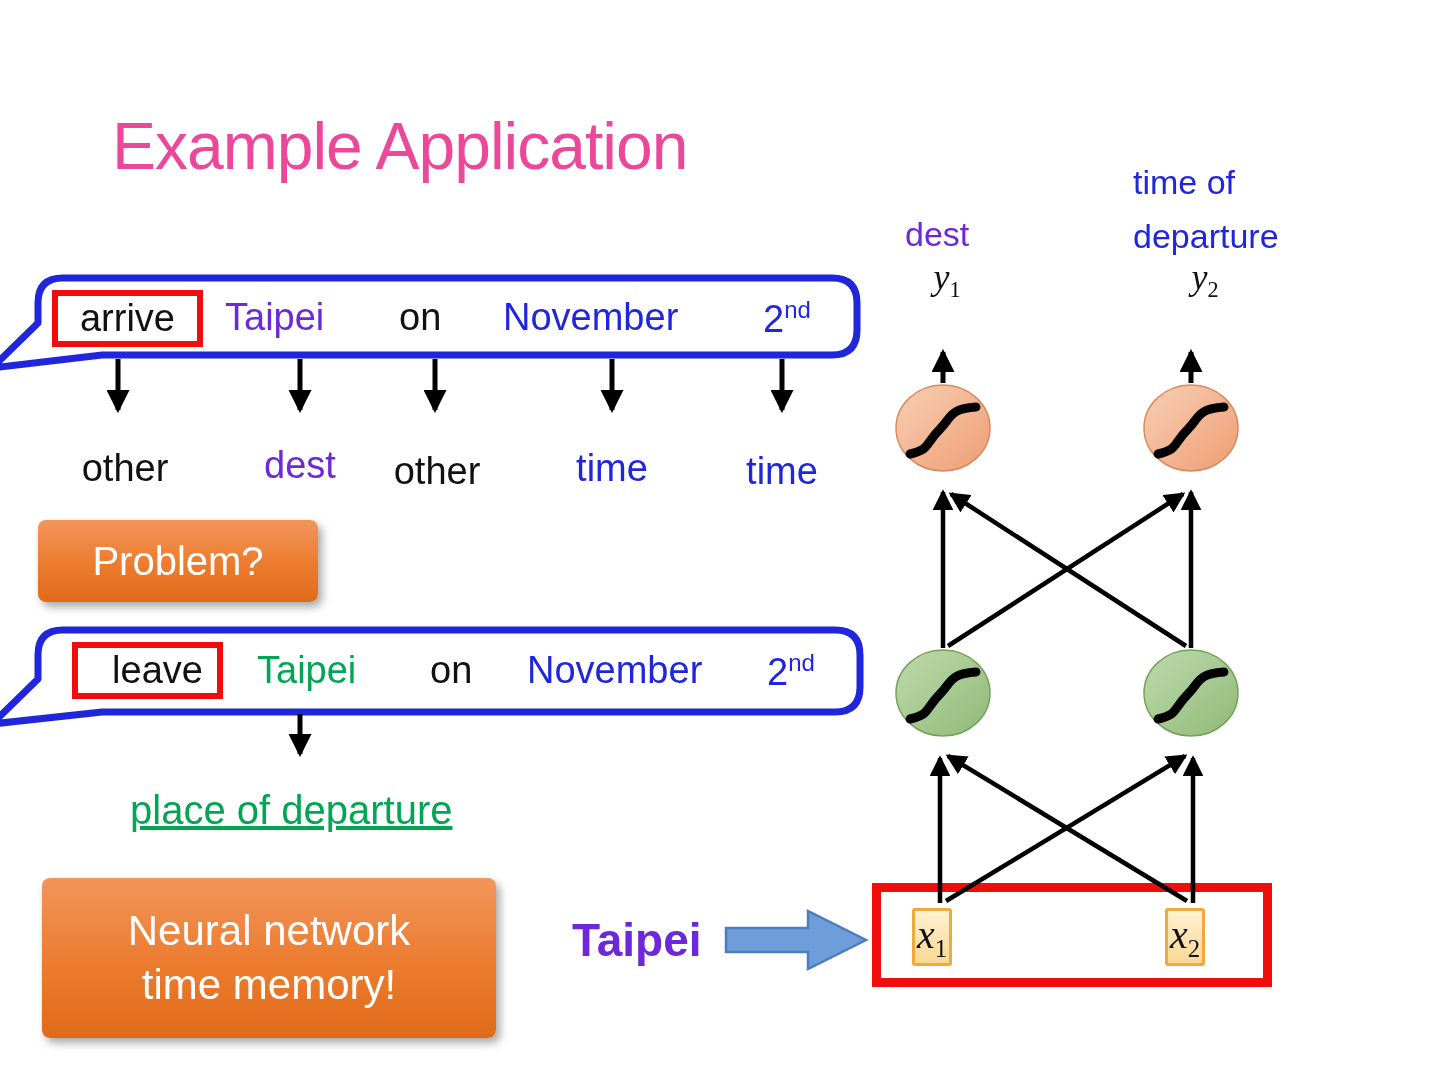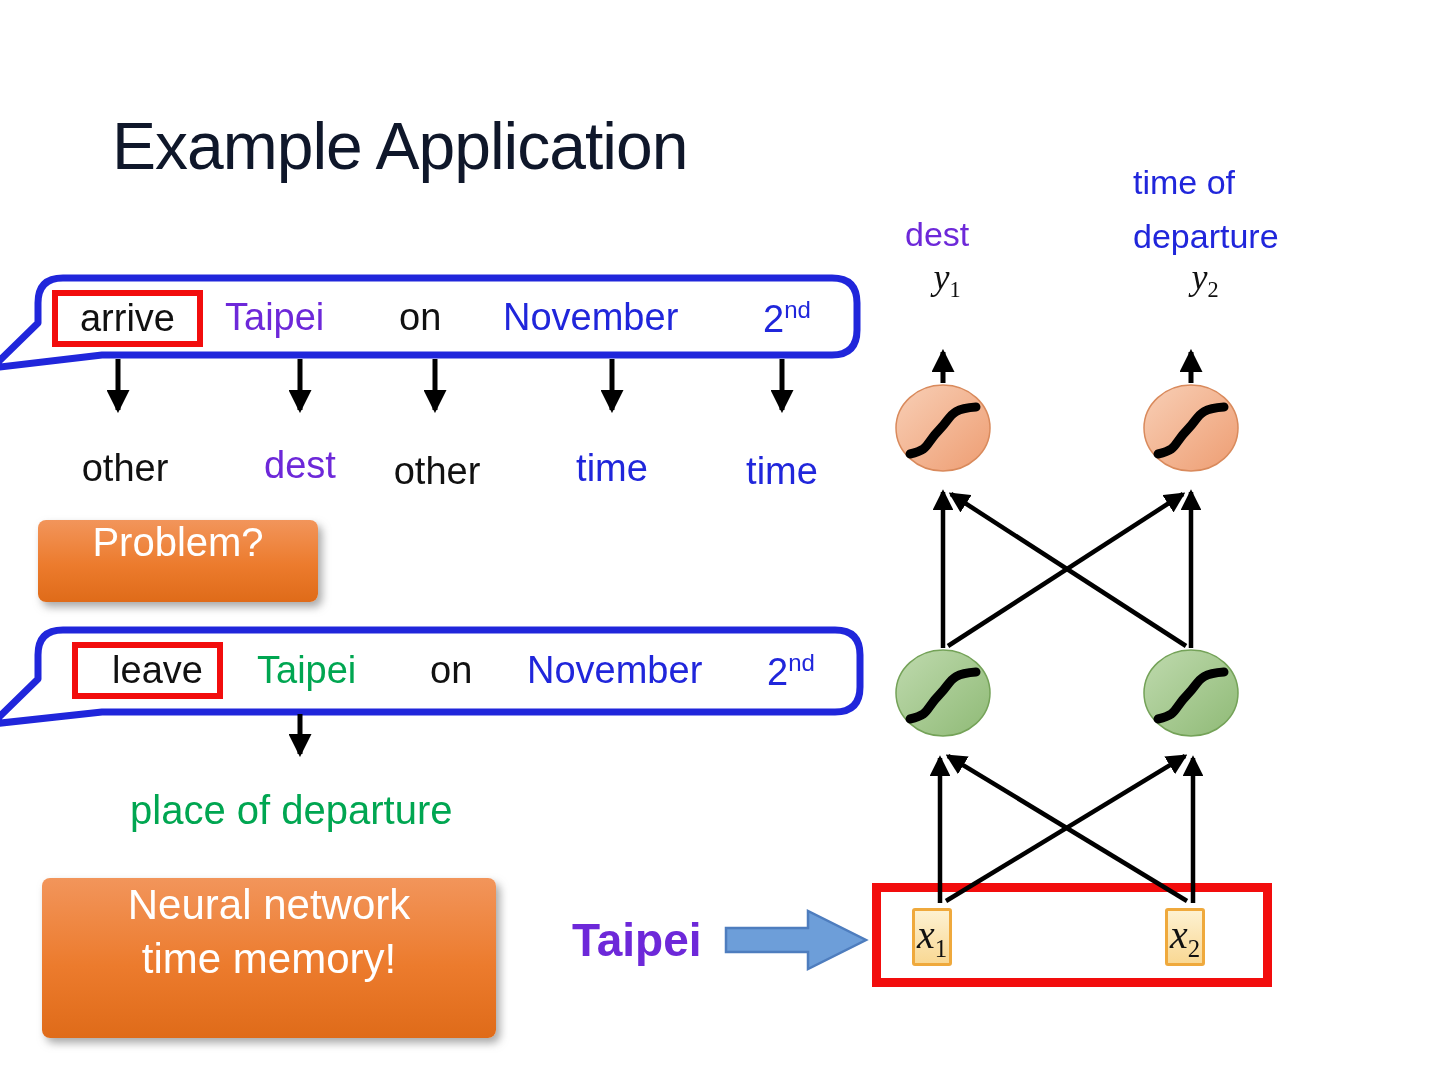--- a/index.html
+++ b/index.html
@@ -8,36 +8,36 @@
     overflow:hidden;font-family:"Liberation Sans",sans-serif;
   }
   .abs{position:absolute;}
   .nowrap{white-space:nowrap;}
   
   .c-black{color:#111111;}
   .c-red{color:#6d28d9;}
   .c-blue{color:#2026DB;}
   .c-green{color:#00A651;}
   
-  .title{font-size:66px;font-weight:400;color:#0f172a;letter-spacing:-1px;}
+  .title{font-size:66px;font-weight:400;color:#ec4899;letter-spacing:-1px;}
   
   .word{font-size:38px;line-height:1.1;}
   .word sup{font-size:24px;}
   .redbox{
     box-sizing:border-box;border:6px solid #F20D0D;background:transparent;
     display:flex;align-items:center;justify-content:center;
   }
   
   .slot{font-size:38px;transform:translateX(-50%);}
   
   .orangebox{
     box-sizing:border-box;color:#ffffff;text-align:center;
     background:linear-gradient(180deg,#F2955B 0%,#EC7B2D 55%,#DF6B19 100%);
     border-radius:8px;box-shadow:4px 5px 8px rgba(110,110,110,.6);
-    display:flex;flex-direction:column;align-items:center;
+    display:flex;flex-direction:column;align-items:center;justify-content:center;
   }
   
   .math{font-family:"Liberation Serif",serif;font-style:italic;color:#111;}
   .math sub{font-style:normal;font-size:0.62em;}
   .ylabel{font-size:36px;transform:translateX(-50%);}
   .netlabel{font-size:34px;line-height:1.6;margin-top:13px;}
   
   .xbox{
     box-sizing:border-box;width:40px;height:58px;border:3px solid #EFA93C;border-radius:3px;
     background:linear-gradient(180deg,#FDF1D1 0%,#F9D894 100%);
@@ -116,21 +116,21 @@
     <span class="word c-black">leave</span>
   </div>
   <span class="abs word c-green nowrap" style="left:257px;top:650px;">Taipei</span>
   <span class="abs word c-black nowrap" style="left:430px;top:650px;">on</span>
   <span class="abs word c-blue nowrap" style="left:527px;top:650px;">November</span>
   <span class="abs word c-blue nowrap" style="left:767px;top:650px;"><span>2</span><sup>nd</sup></span>
 
   <svg style="left:270px;top:712px;" width="70" height="72" viewBox="270 712 70 72">
     <path class="netline" d="M300 714 V754" marker-end="url(#ah)"></path>
   </svg>
-  <span class="abs c-green nowrap" style="left:130px;top:788px;font-size:40px;">place of departure</span>
+  <span class="abs c-green nowrap" style="left:130px;top:788px;font-size:40px;text-decoration:underline;">place of departure</span>
 
   <div class="abs orangebox" style="left:42px;top:878px;width:454px;height:160px;font-size:42px;line-height:1.28;">
     <div>Neural network</div>
     <div>time memory!</div>
   </div>
 
   <span class="abs c-red nowrap" style="left:572px;top:913px;font-size:46px;font-weight:600;">Taipei</span>
   <svg style="left:718px;top:903px;" width="158" height="74" viewBox="718 903 158 74">
     <polygon points="726,928 808,928 808,911 866,940 808,969 808,952 726,952" fill="#6D9ED9" stroke="#4E7DBE" stroke-width="2.5"></polygon>
   </svg>

